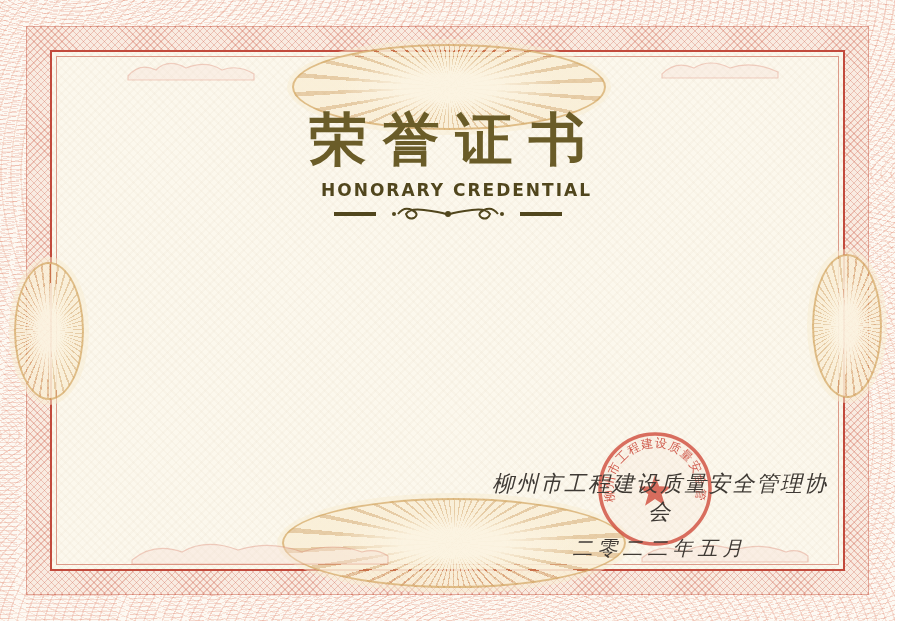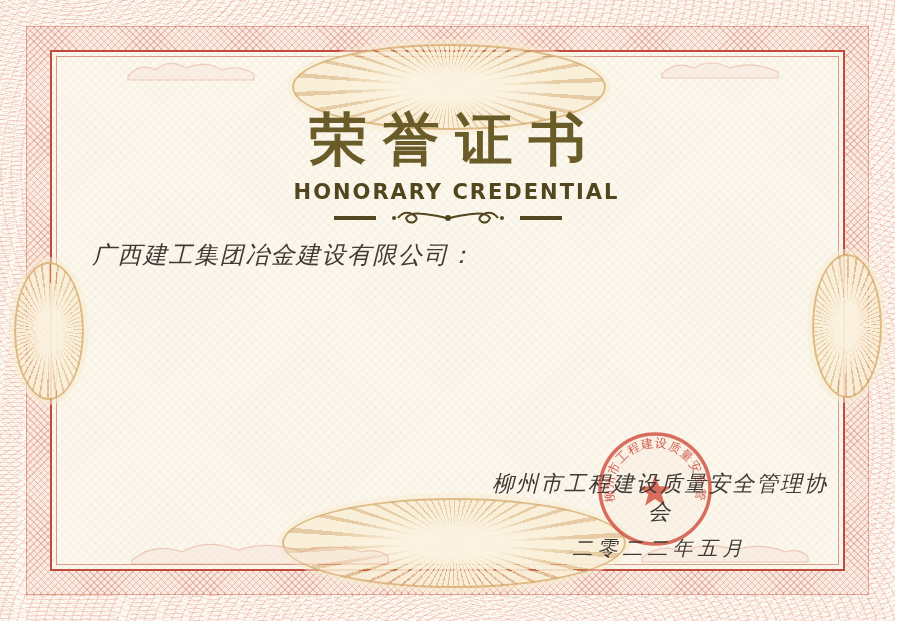--- a/index.html
+++ b/index.html
@@ -69,21 +69,21 @@
   .title-block{position:absolute;left:0;top:0;width:895px;text-align:center;}
   .cert-title{
     margin:108px 0 0 0;
     font-family:"DejaVu Serif", serif;font-weight:bold;
     font-size:57px;line-height:62px;color:#6a5c28;
     letter-spacing:16px;text-indent:16px;
   }
   .cert-subtitle{
     margin:10px 0 0 18px;
     font-family:"DejaVu Sans", sans-serif;font-weight:bold;
-    font-size:21px;color:#51461d;letter-spacing:2px;
+    font-size:17px;color:#51461d;letter-spacing:2px;
   }
   .flourish{margin-top:2px;}
 
   .body-text{
     position:absolute;left:92px;top:236px;width:736px;
     font-family:"DejaVu Serif", serif;font-style:italic;
     font-size:24px;line-height:38px;color:#3f3a35;
     letter-spacing:1.5px;
   }
   .body-text p{margin:0;}
@@ -145,21 +145,20 @@
           <path d="M70 12 Q76 4 84 8 Q92 12 86 16 Q80 18 78 12 Q82 6 96 8 Q112 10 118 12"></path>
           <path d="M170 12 Q164 4 156 8 Q148 12 154 16 Q160 18 162 12 Q158 6 144 8 Q128 10 122 12"></path>
           <circle cx="120" cy="12" r="3" fill="#51461d" stroke="none"></circle>
           <circle cx="66" cy="12" r="2" fill="#51461d" stroke="none"></circle>
           <circle cx="174" cy="12" r="2" fill="#51461d" stroke="none"></circle>
         </g>
       </svg>
     </div>
 
     <div class="body-text">
-      <p class="greeting">广西建工集团冶金建设有限公司：</p>
     </div>
 
     <svg class="seal" viewBox="0 0 150 150">
       <circle cx="75" cy="75" r="55" fill="rgba(248,210,200,.12)" stroke="rgba(208,75,59,.8)" stroke-width="3.5"></circle>
       <polygon points="75,61 79.1,72.3 91.2,72.7 81.7,80.2 85,91.8 75,85 65,91.8 68.3,80.2 58.8,72.7 70.9,72.3" fill="rgba(208,75,59,.8)"></polygon>
       <defs>
         <path id="sealArc" d="M 35.5,89.4 A 42,42 0 1 1 114.5,89.4" fill="none"></path>
       </defs>
       <text font-size="12" fill="rgba(200,62,48,.85)" letter-spacing="1" font-family="DejaVu Sans, sans-serif">
         <textPath href="#sealArc" startOffset="2">柳州市工程建设质量安全管理协会</textPath>

